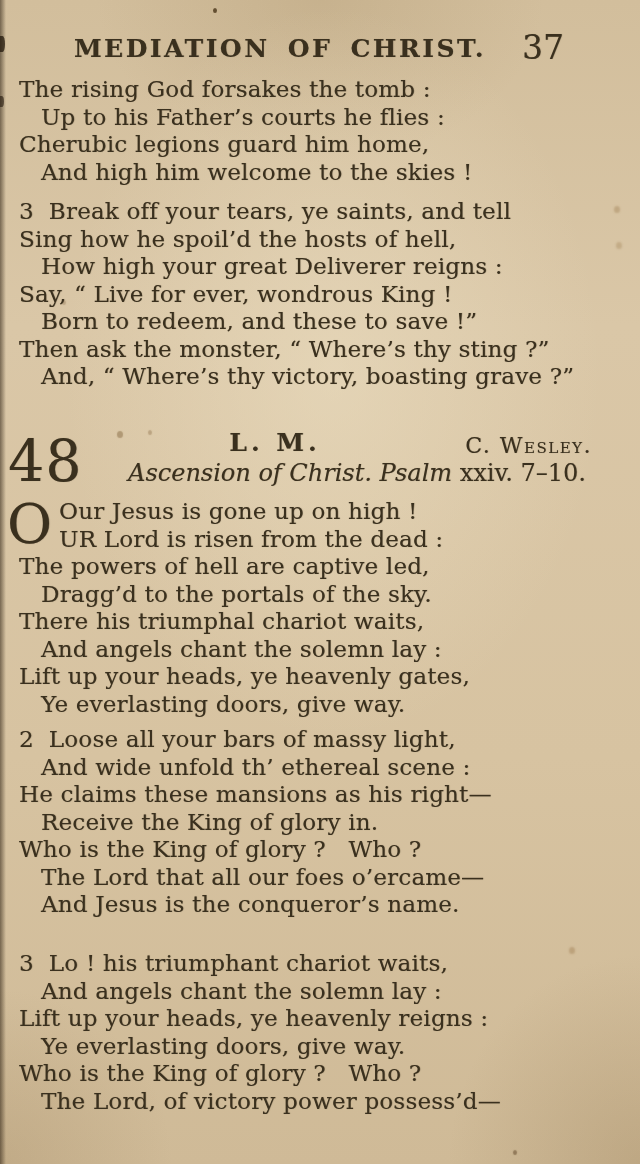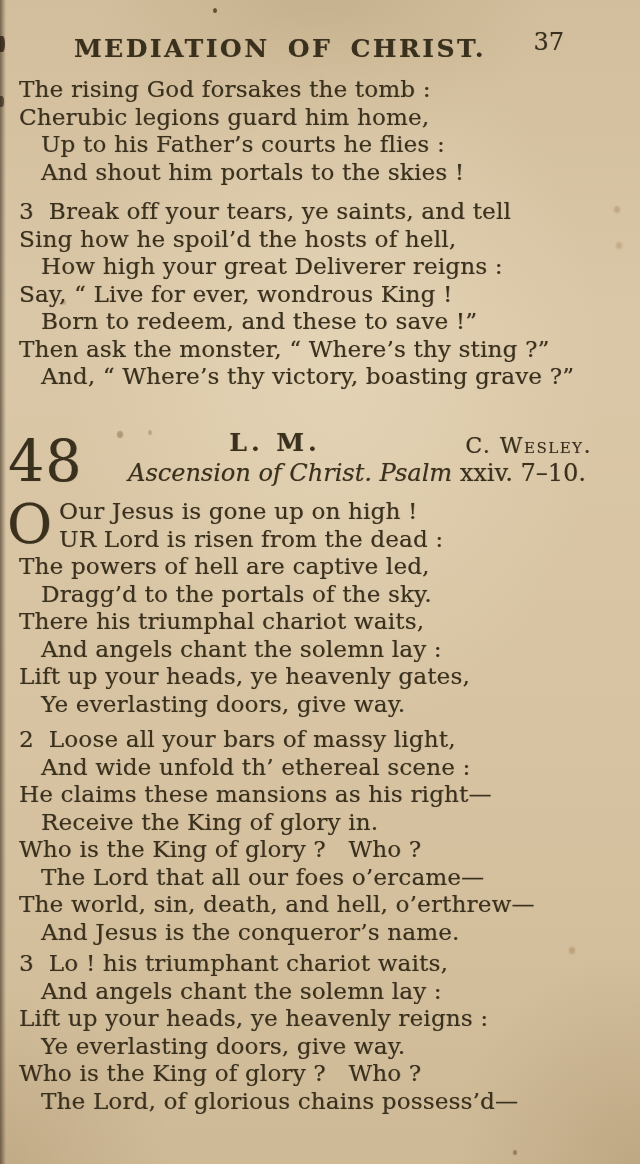--- a/index.html
+++ b/index.html
@@ -48,21 +48,21 @@
     padding-left:19px;letter-spacing:0.2px;
   }
   .indent{padding-left:41px;}
   .snum{display:inline-block;margin-right:15px;}
   
   .running-head{top:34px;height:40px;}
   .rh-title{
     position:absolute;left:70px;width:420px;text-align:center;
     font-size:25px;font-weight:bold;letter-spacing:2.5px;word-spacing:7px;
   }
-  .rh-folio{position:absolute;right:76px;top:-6px;font-size:24px;}
+  .rh-folio{position:absolute;right:76px;top:-6px;font-size:33px;}
   
   .hymn-head{top:428px;height:72px;}
   .hymn-number{position:absolute;left:8px;top:4px;font-size:57px;line-height:58px;letter-spacing:1px;}
   .hymn-meter{
     position:absolute;left:0;right:90px;top:0;text-align:center;
     font-size:25px;font-weight:bold;letter-spacing:4px;
   }
   .hymn-author{
     position:absolute;right:48px;top:5px;
     font-variant:small-caps;font-size:22px;letter-spacing:1.5px;
@@ -94,23 +94,23 @@
   <div class="edge-blob-b"></div>
   <div class="specks"></div>
 
   <div class="abs running-head">
     <div class="rh-title">MEDIATION OF CHRIST.</div>
     <div class="rh-folio">37</div>
   </div>
 
   <div class="abs stanza-a">
     <div class="line">The rising God forsakes the tomb :</div>
+    <div class="line indent">Up to his Father’s courts he flies :</div>
     <div class="line">Cherubic legions guard him home,</div>
-    <div class="line indent">Up to his Father’s courts he flies :</div>
-    <div class="line indent">And shout him portals to the skies !</div>
+    <div class="line indent">And high him welcome to the skies !</div>
   </div>
 
   <div class="abs stanza-b">
     <div class="line"><span class="snum">3</span><span>Break off your tears, ye saints, and tell</span></div>
     <div class="line">Sing how he spoil’d the hosts of hell,</div>
     <div class="line indent">How high your great Deliverer reigns :</div>
     <div class="line">Say, “ Live for ever, wondrous King !</div>
     <div class="line indent">Born to redeem, and these to save !”</div>
     <div class="line">Then ask the monster, “ Where’s thy sting ?”</div>
     <div class="line indent">And, “ Where’s thy victory, boasting grave ?”</div>
@@ -135,26 +135,25 @@
     <div class="line indent">Ye everlasting doors, give way.</div>
   </div>
 
   <div class="abs stanza-d">
     <div class="line"><span class="snum">2</span><span>Loose all your bars of massy light,</span></div>
     <div class="line indent">And wide unfold th’ ethereal scene :</div>
     <div class="line">He claims these mansions as his right—</div>
     <div class="line indent">Receive the King of glory in.</div>
     <div class="line">Who is the King of glory ?   Who ?</div>
     <div class="line indent">The Lord that all our foes o’ercame—</div>
-    <div class="line">The world, sin, death, and hell, o’erthrew—</div>
     <div class="line indent">And Jesus is the conqueror’s name.</div>
   </div>
 
   <div class="abs stanza-e">
     <div class="line"><span class="snum">3</span><span>Lo ! his triumphant chariot waits,</span></div>
     <div class="line indent">And angels chant the solemn lay :</div>
     <div class="line">Lift up your heads, ye heavenly reigns :</div>
     <div class="line indent">Ye everlasting doors, give way.</div>
     <div class="line">Who is the King of glory ?   Who ?</div>
-    <div class="line indent">The Lord, of glorious chains possess’d—</div>
+    <div class="line indent">The Lord, of victory power possess’d—</div>
   </div>
 
 </div>
 
 </body></html>

